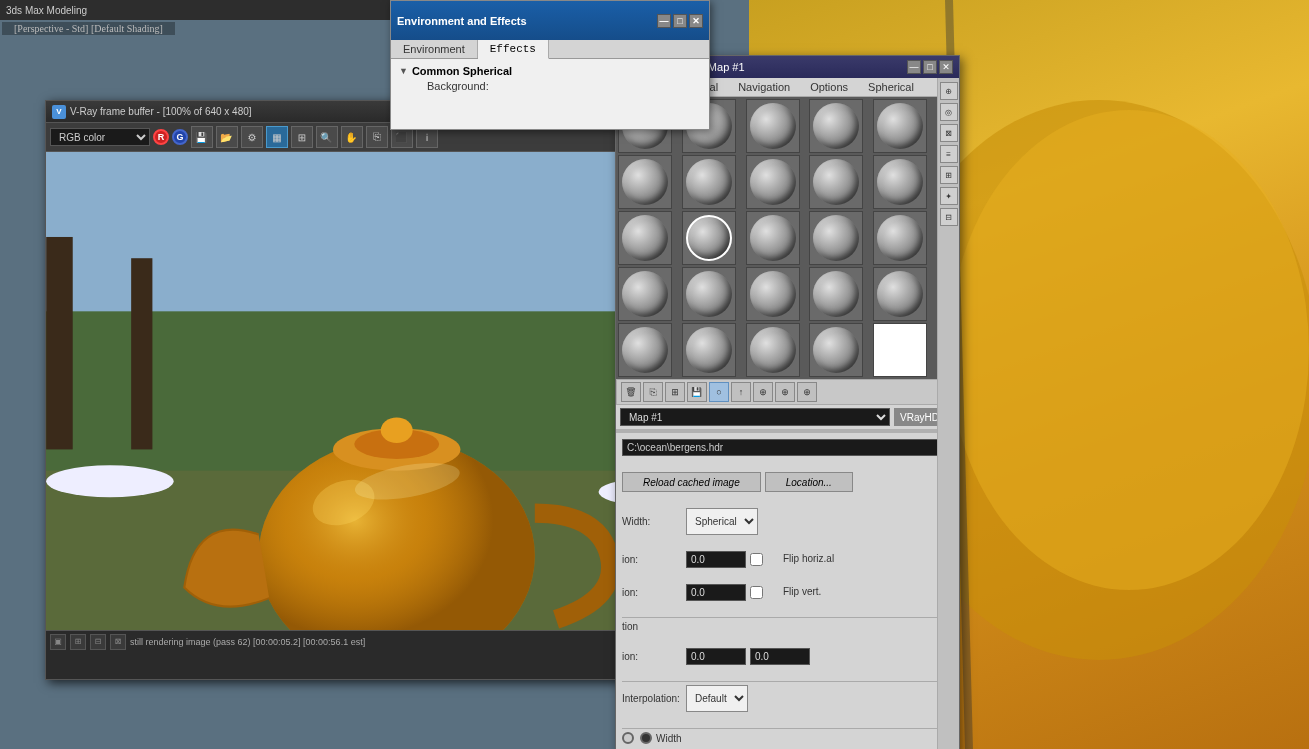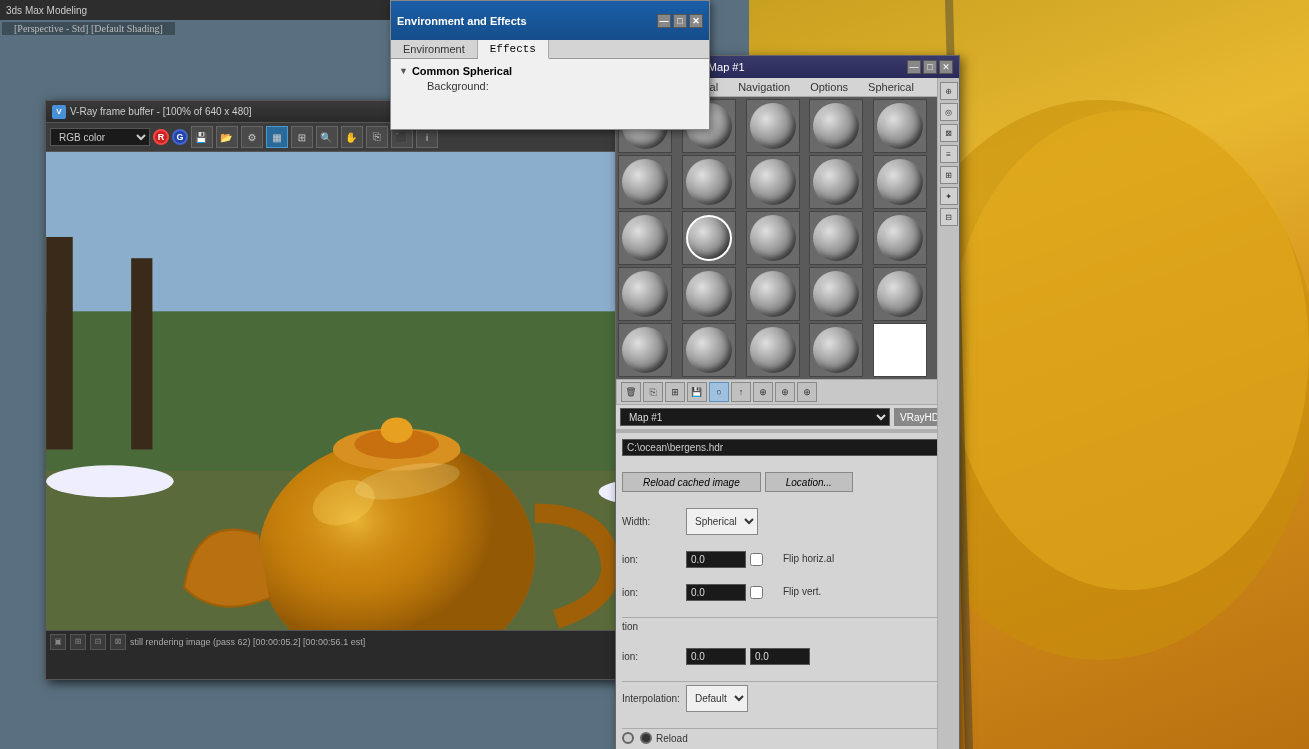--- a/index.html
+++ b/index.html
@@ -884,20 +884,20 @@
     </div>
 
 
     <div class="divider"></div>
 
     <div class="param-row">
       <div class="radio-group">
         <div class="radio-btn"></div>
         <div class="radio-btn selected"></div>
       </div>
-      <span class="param-label">Reload</span>
+      <span class="param-label">Width</span>
     </div>
 
     <div class="param-row">
       <span class="param-label">Width: 1.0</span>
     </div>
   </div>
 </div>
 
 </body></html>

